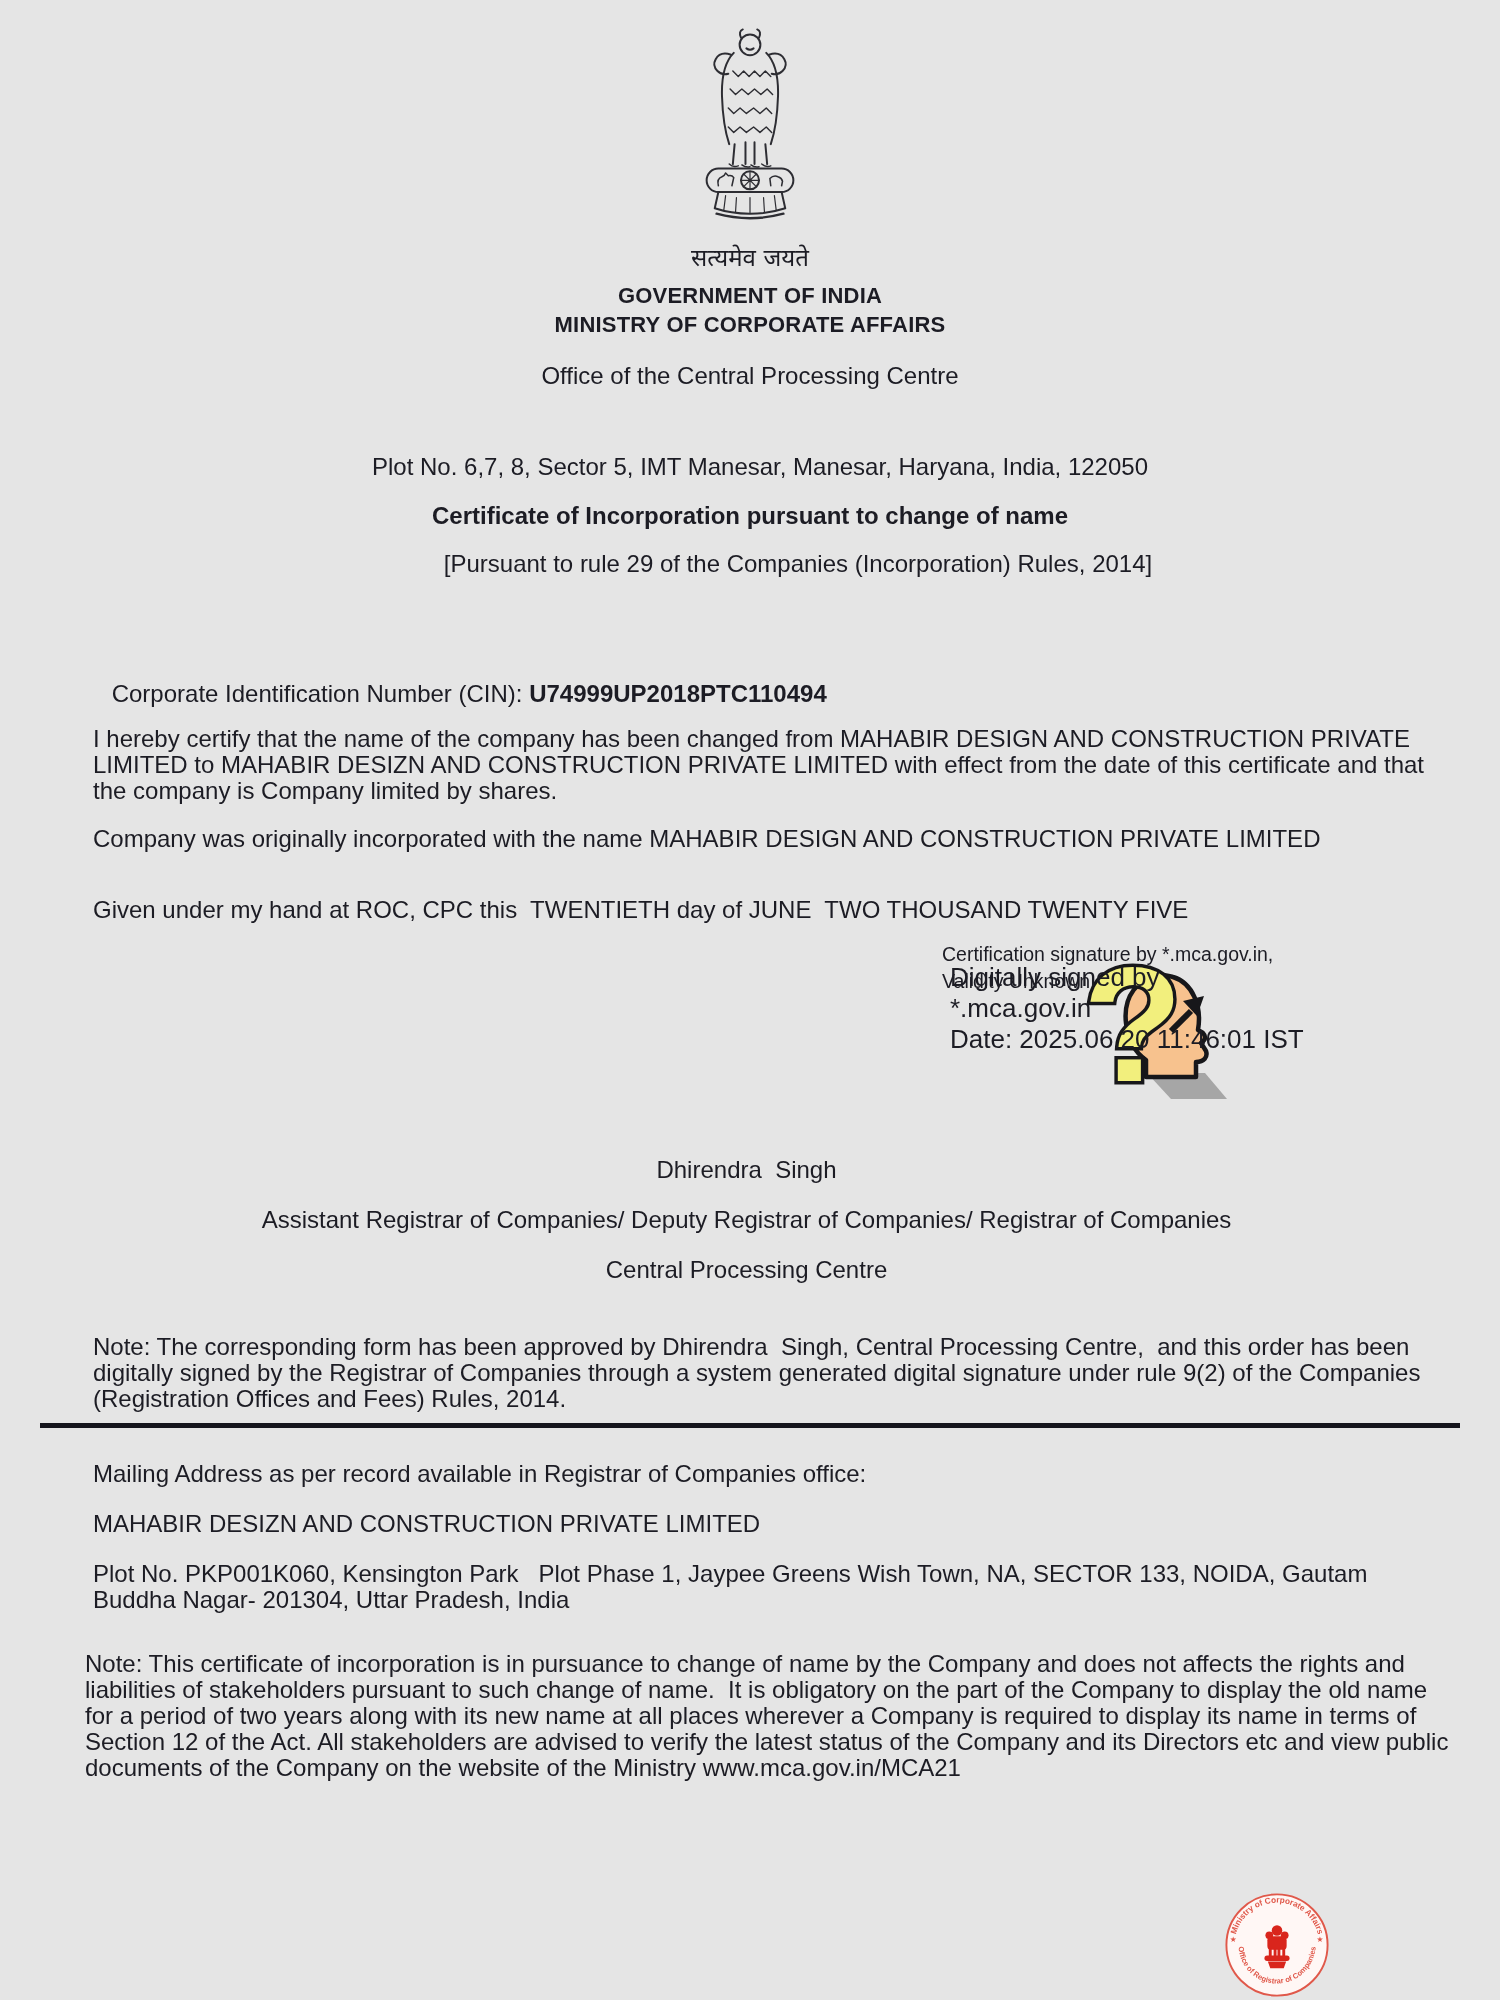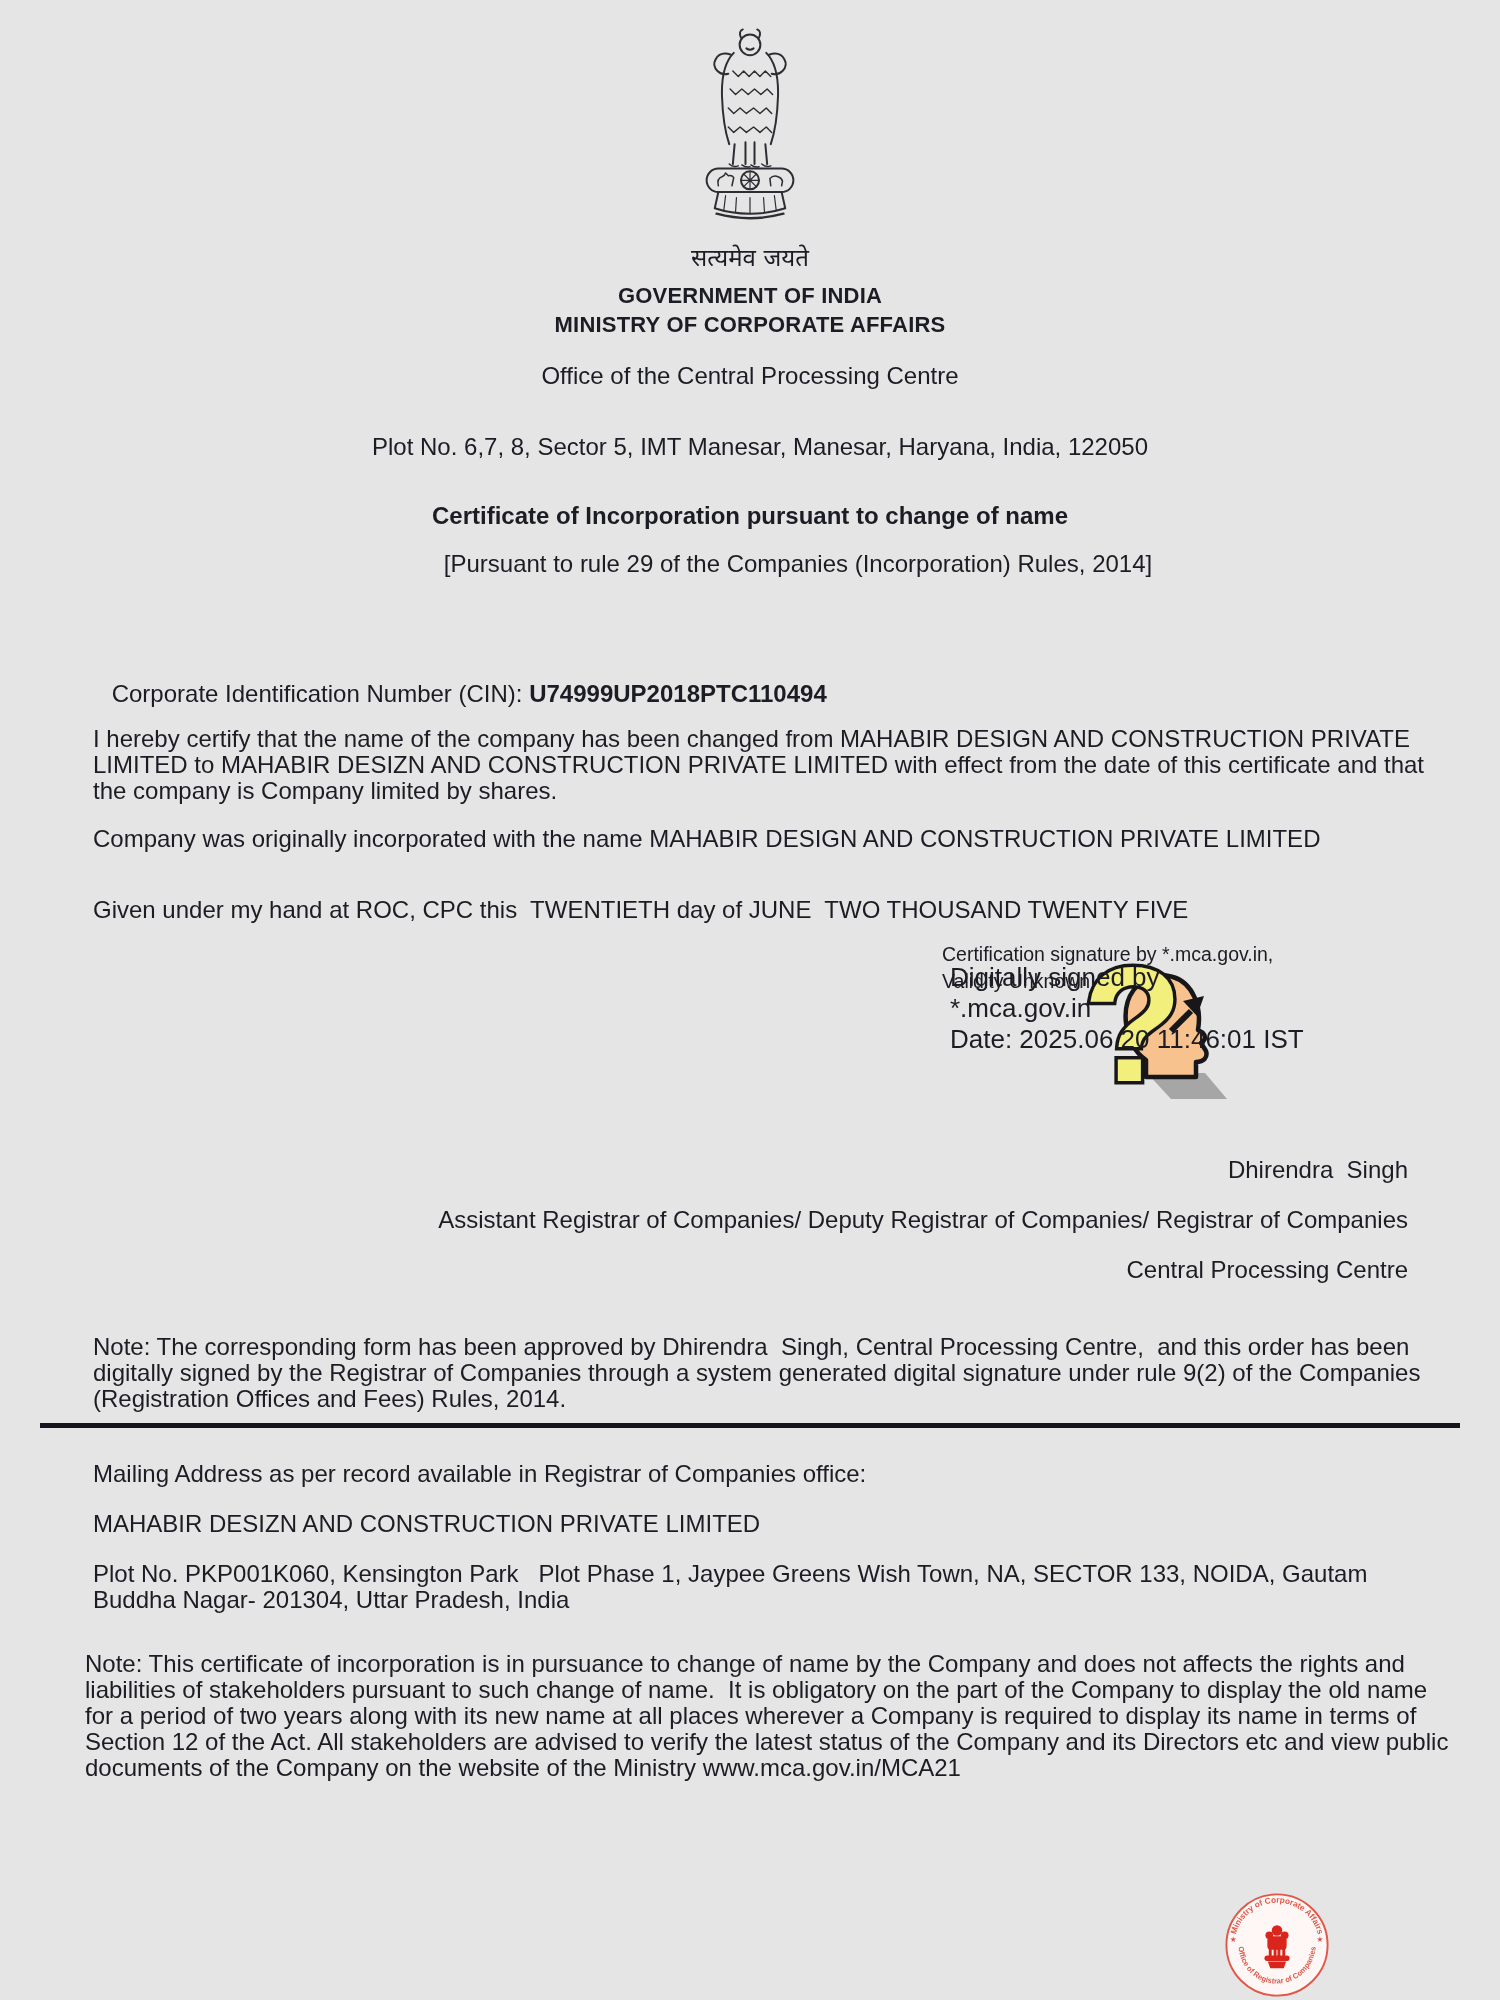--- a/index.html
+++ b/index.html
@@ -11,21 +11,21 @@
   .abs { position:absolute; }
   .center { left:0; width:100%; text-align:center; }
   .bold { font-weight:bold; }
   .body-text { font-size:24px; line-height:26px; white-space:pre-wrap; }
   .head-text { font-size:22px; line-height:29px; font-weight:bold; letter-spacing:0.2px; }
   .caption-dev { font-family:"DejaVu Sans", sans-serif; font-size:24px; }
   .para { left:85px; width:1362px;margin-left:8px; }
   .txt-layer { z-index:3; }
   .sig-small { font-size:19.5px; line-height:27px; }
   .sig-big { font-size:26px; line-height:31px; }
-  .right-block { left:85px; width:1323px; text-align:right; }
+  .right-block { left:85px; width:1323px; text-align:center; }
   .divider { background:#15151d; height:5px; }
   svg text { font-family:"Liberation Sans", sans-serif; }
 </style>
 </head>
 <body>
 
 <div class="page">
 
   <svg class="abs" style="left:691px; top:24px;" width="118" height="206" viewBox="0 0 130 228">
     <g fill="none" stroke="#2d2d33" stroke-width="2.2" stroke-linecap="round" stroke-linejoin="round">
@@ -55,21 +55,21 @@
     </g>
   </svg>
 
   <div class="abs center caption-dev txt-layer" style="top:240px;">सत्यमेव जयते</div>
 
   <div class="abs center head-text txt-layer" style="top:281px;">GOVERNMENT OF INDIA</div>
   <div class="abs center head-text txt-layer" style="top:310px;">MINISTRY OF CORPORATE AFFAIRS</div>
 
   <div class="abs center body-text txt-layer" style="top:363px;">Office of the Central Processing Centre</div>
 
-  <div class="abs center body-text txt-layer" style="top:434px;padding-left:20px;">Plot No. 6,7, 8, Sector 5, IMT Manesar, Manesar, Haryana, India, 122050</div>
+  <div class="abs center body-text txt-layer" style="top:454px;padding-left:20px;">Plot No. 6,7, 8, Sector 5, IMT Manesar, Manesar, Haryana, India, 122050</div>
 
   <div class="abs center body-text bold txt-layer" style="top:503px;">Certificate of Incorporation pursuant to change of name</div>
 
   <div class="abs center body-text txt-layer" style="top:551px;margin-left:48px;">[Pursuant to rule 29 of the Companies (Incorporation) Rules, 2014]</div>
 
   <div class="abs body-text txt-layer" style="left:85px; top:655px;">
     <span>Corporate Identification Number (CIN): </span><span class="bold">U74999UP2018PTC110494</span>
   </div>
 
   <div class="abs para body-text txt-layer" style="top:726px;">I hereby certify that the name of the company has been changed from MAHABIR DESIGN AND CONSTRUCTION PRIVATE LIMITED to MAHABIR DESIZN AND CONSTRUCTION PRIVATE LIMITED with effect from the date of this certificate and that the company is Company limited by shares.</div>

